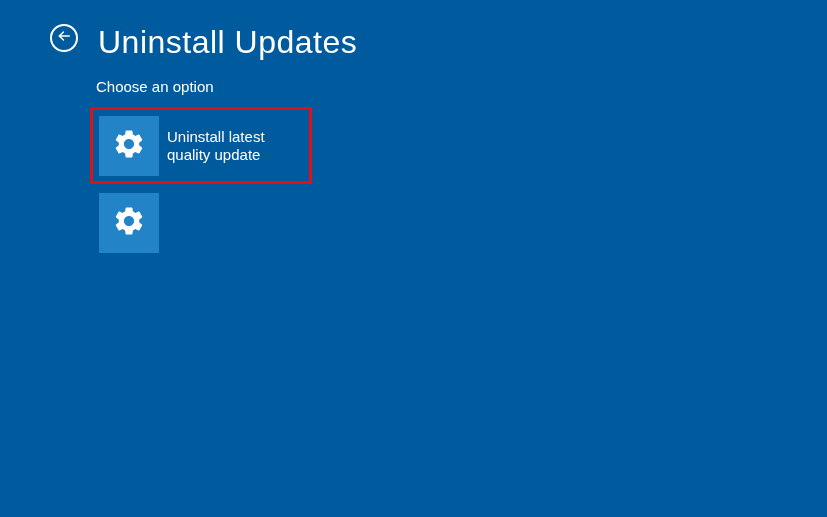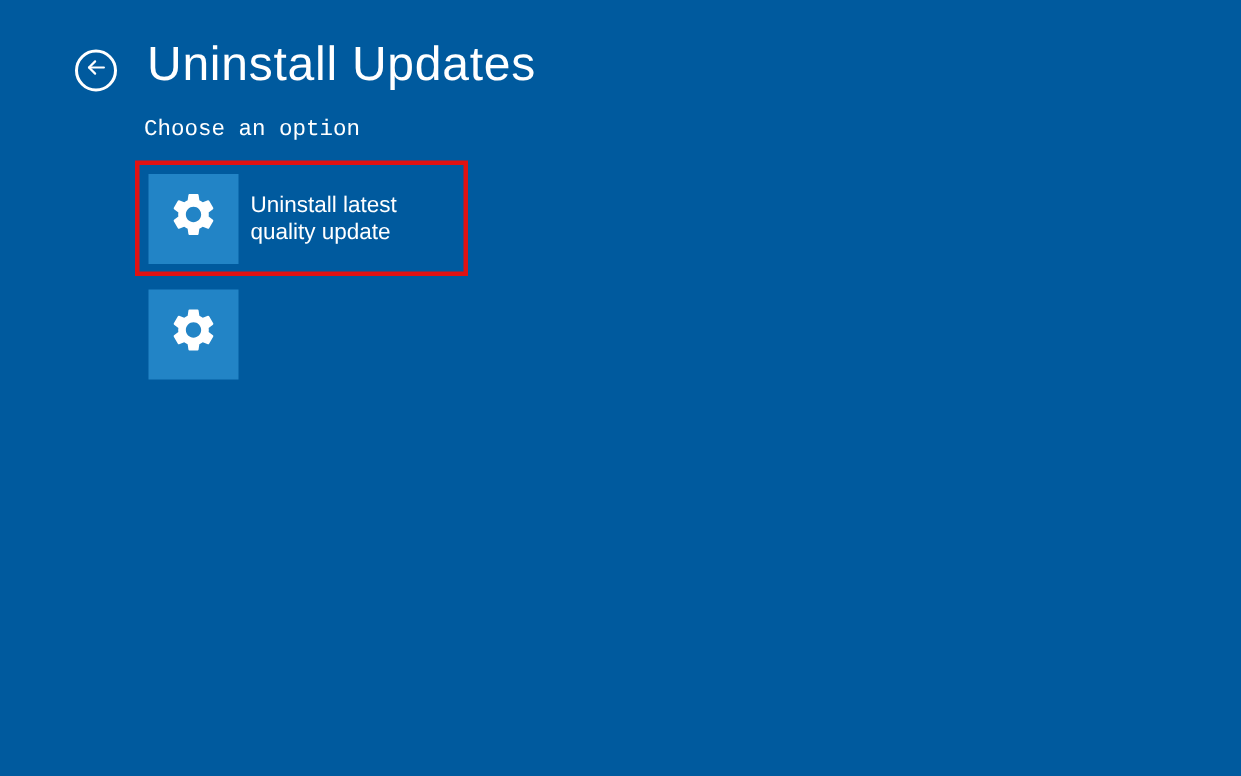--- a/index.html
+++ b/index.html
@@ -5,21 +5,21 @@
   * { margin: 0; padding: 0; box-sizing: border-box; }
   html, body { width: 827px; height: 517px; overflow: hidden; }
   body {
     background: #005a9e;
     font-family: "Segoe UI Light", "Segoe UI", Arial, sans-serif;
     color: #ffffff;
     position: relative;
   }
   .header {
     display: flex;
-    align-items: flex-end;
+    align-items: flex-start;
     position: absolute;
     top: 24px;
     left: 50px;
     gap: 20px;
   }
   .back-btn {
     width: 28px;
     height: 28px;
     border: 2px solid #ffffff;
     border-radius: 50%;
@@ -34,21 +34,20 @@
     font-size: 32px;
     font-weight: 300;
     letter-spacing: 0.5px;
   }
   .subtitle {
     position: absolute;
     top: 78px;
     left: 96px;
     font-size: 15px;
     font-weight: 300;
-    font-family: Liberation Mono, monospace;
   }
   .options {
     position: absolute;
     top: 107px;
     left: 90px;
     display: flex;
     flex-direction: column;
     gap: 0;
   }
   .option {

